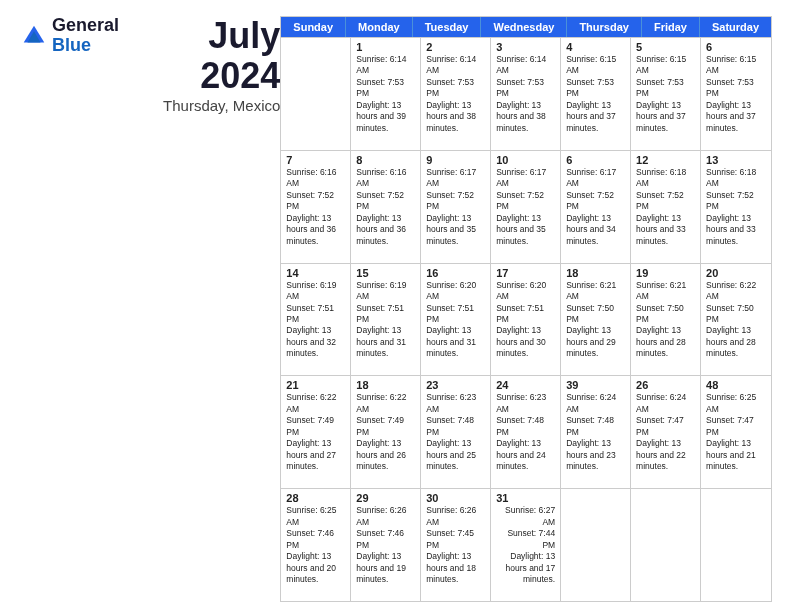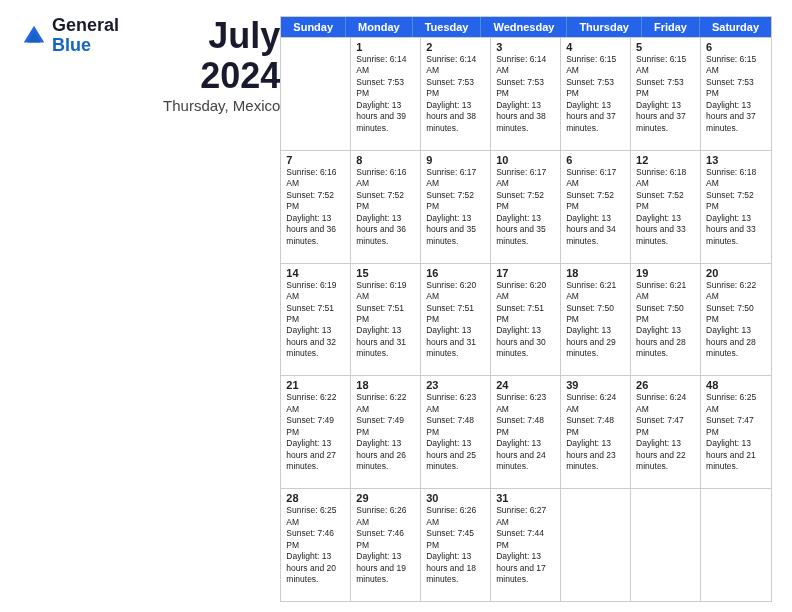--- a/index.html
+++ b/index.html
@@ -331,21 +331,21 @@
 Daylight: 13 hours and 19 minutes.</div>
           </div>
           <div class="cal-cell">
             <div class="cell-date">30</div>
             <div class="cell-info" style="white-space: pre-line;">Sunrise: 6:26 AM
 Sunset: 7:45 PM
 Daylight: 13 hours and 18 minutes.</div>
           </div>
           <div class="cal-cell">
             <div class="cell-date">31</div>
-            <div class="cell-info" style="white-space: pre-line;">Sunrise: 6:27 AM
+            <div class="cell-info" style="white-space: pre-line; text-align: right;">Sunrise: 6:27 AM
 Sunset: 7:44 PM
 Daylight: 13 hours and 17 minutes.</div>
           </div>
           <div class="cal-cell empty"></div>
           <div class="cal-cell empty"></div>
           <div class="cal-cell empty"></div>
         </div>
       </div>
   </div>
 </div>

